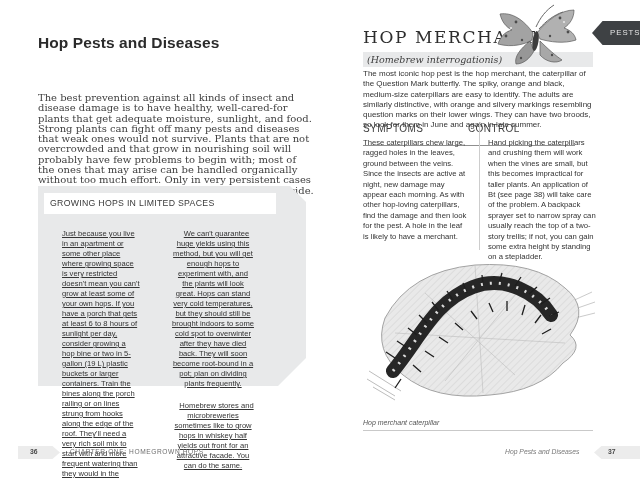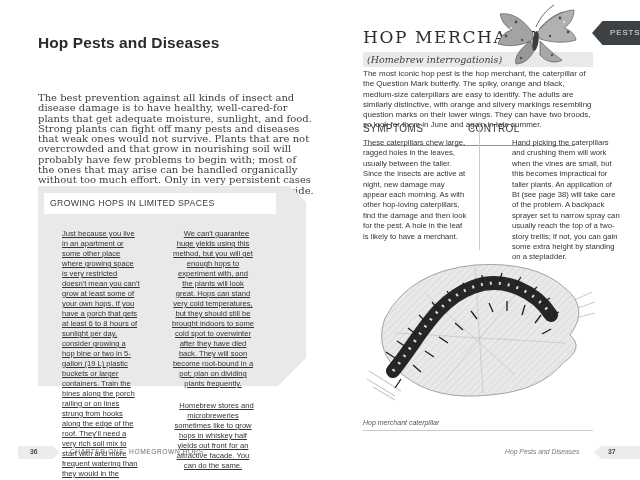--- a/index.html
+++ b/index.html
@@ -31,21 +31,21 @@
   .species-label{left:367px;top:53.5px;font-family:"DejaVu Serif",serif;font-style:italic;font-size:9.5px;color:#3d3d3d;}
   .pests-tab{left:592px;top:21px;width:48px;height:24px;background:#3e4144;
     clip-path:polygon(0 50%,22% 0,100% 0,100% 100%,22% 100%);}
   .pests-tab-label{left:610px;top:28px;font-size:7.8px;letter-spacing:1px;color:#e6e6e6;}
   .rp-intro{left:363px;top:69px;width:232px;font-size:8px;line-height:10.3px;color:#333;}
   .col-header{top:123px;font-size:10px;letter-spacing:.4px;color:#3d3d3d;border-bottom:1px solid #8f8f8f;padding-bottom:11px;}
   .symptoms-header{left:363px;width:107px;}
   .control-header{left:468px;width:107px;}
   .col-body{top:138px;font-size:7.7px;line-height:10.4px;color:#333;}
   .symptoms-body{left:363px;width:106px;}
-  .control-body{left:512px;width:108px;}
+  .control-body{left:488px;width:108px;}
   .col-divider{left:479px;top:124px;width:1px;height:126px;background:#cdcdcd;}
   .caterpillar-figure{left:365px;top:253px;width:235px;height:162px;}
   .figure-caption{left:363px;top:419px;font-style:italic;font-size:7px;color:#555;}
   .caption-rule{left:363px;top:430px;width:230px;height:1px;background:#c9c9c9;}
   .butterfly-figure{left:489px;top:3px;width:92px;height:62px;}
 
   .rp-footer-section{left:505px;top:448px;font-style:italic;font-size:6.8px;color:#777;}
   .footer-ribbon-right{left:594px;top:446px;width:46px;height:13px;background:#ececec;
     clip-path:polygon(0 50%,16% 0,100% 0,100% 100%,16% 100%);}
   .page-num-right{left:608px;top:448px;font-size:6.8px;font-weight:700;color:#4a4a4a;}
@@ -103,21 +103,21 @@
       <circle cx="74" cy="19" r="1.1" fill="#e6e6e6"></circle>
         <circle cx="21" cy="25" r="1.1" fill="#e6e6e6"></circle>
     </svg>
   </div>
 
   <div class="abs rp-intro">The most iconic hop pest is the hop merchant, the caterpillar of the Question Mark butterfly. The spiky, orange and black, medium-size caterpillars are easy to identify. The adults are similarly distinctive, with orange and silvery markings resembling question marks on their lower wings. They can have two broods, so look for them in June and again in late summer.</div>
 
   <div class="abs col-header symptoms-header">SYMPTOMS</div>
   <div class="abs col-header control-header">CONTROL</div>
   <div class="abs col-divider"></div>
-  <div class="abs col-body symptoms-body">These caterpillars chew large, ragged holes in the leaves, usually between the taller. Since the insects are active at night, new damage may appear each morning. As with other hop-loving caterpillars, find the damage and then look for the pest. A hole in the leaf is likely to have a merchant.</div>
+  <div class="abs col-body symptoms-body">These caterpillars chew large, ragged holes in the leaves, ground between the veins. Since the insects are active at night, new damage may appear each morning. As with other hop-loving caterpillars, find the damage and then look for the pest. A hole in the leaf is likely to have a merchant.</div>
   <div class="abs col-body control-body">Hand picking the caterpillars and crushing them will work when the vines are small, but this becomes impractical for taller plants. An application of Bt (see page 38) will take care of the problem. A backpack sprayer set to narrow spray can usually reach the top of a two-story trellis; if not, you can gain some extra height by standing on a stepladder.</div>
 
   <div class="abs caterpillar-figure">
     <svg width="235" height="162" viewBox="0 0 235 162">
       <defs>
         <pattern id="hatch" width="5" height="5" patternUnits="userSpaceOnUse" patternTransform="rotate(45)">
           <rect width="5" height="5" fill="#e9e9e9"></rect>
           <line x1="0" y1="0" x2="0" y2="5" stroke="#c8c8c8" stroke-width="0.8"></line>
         </pattern>
       </defs>

